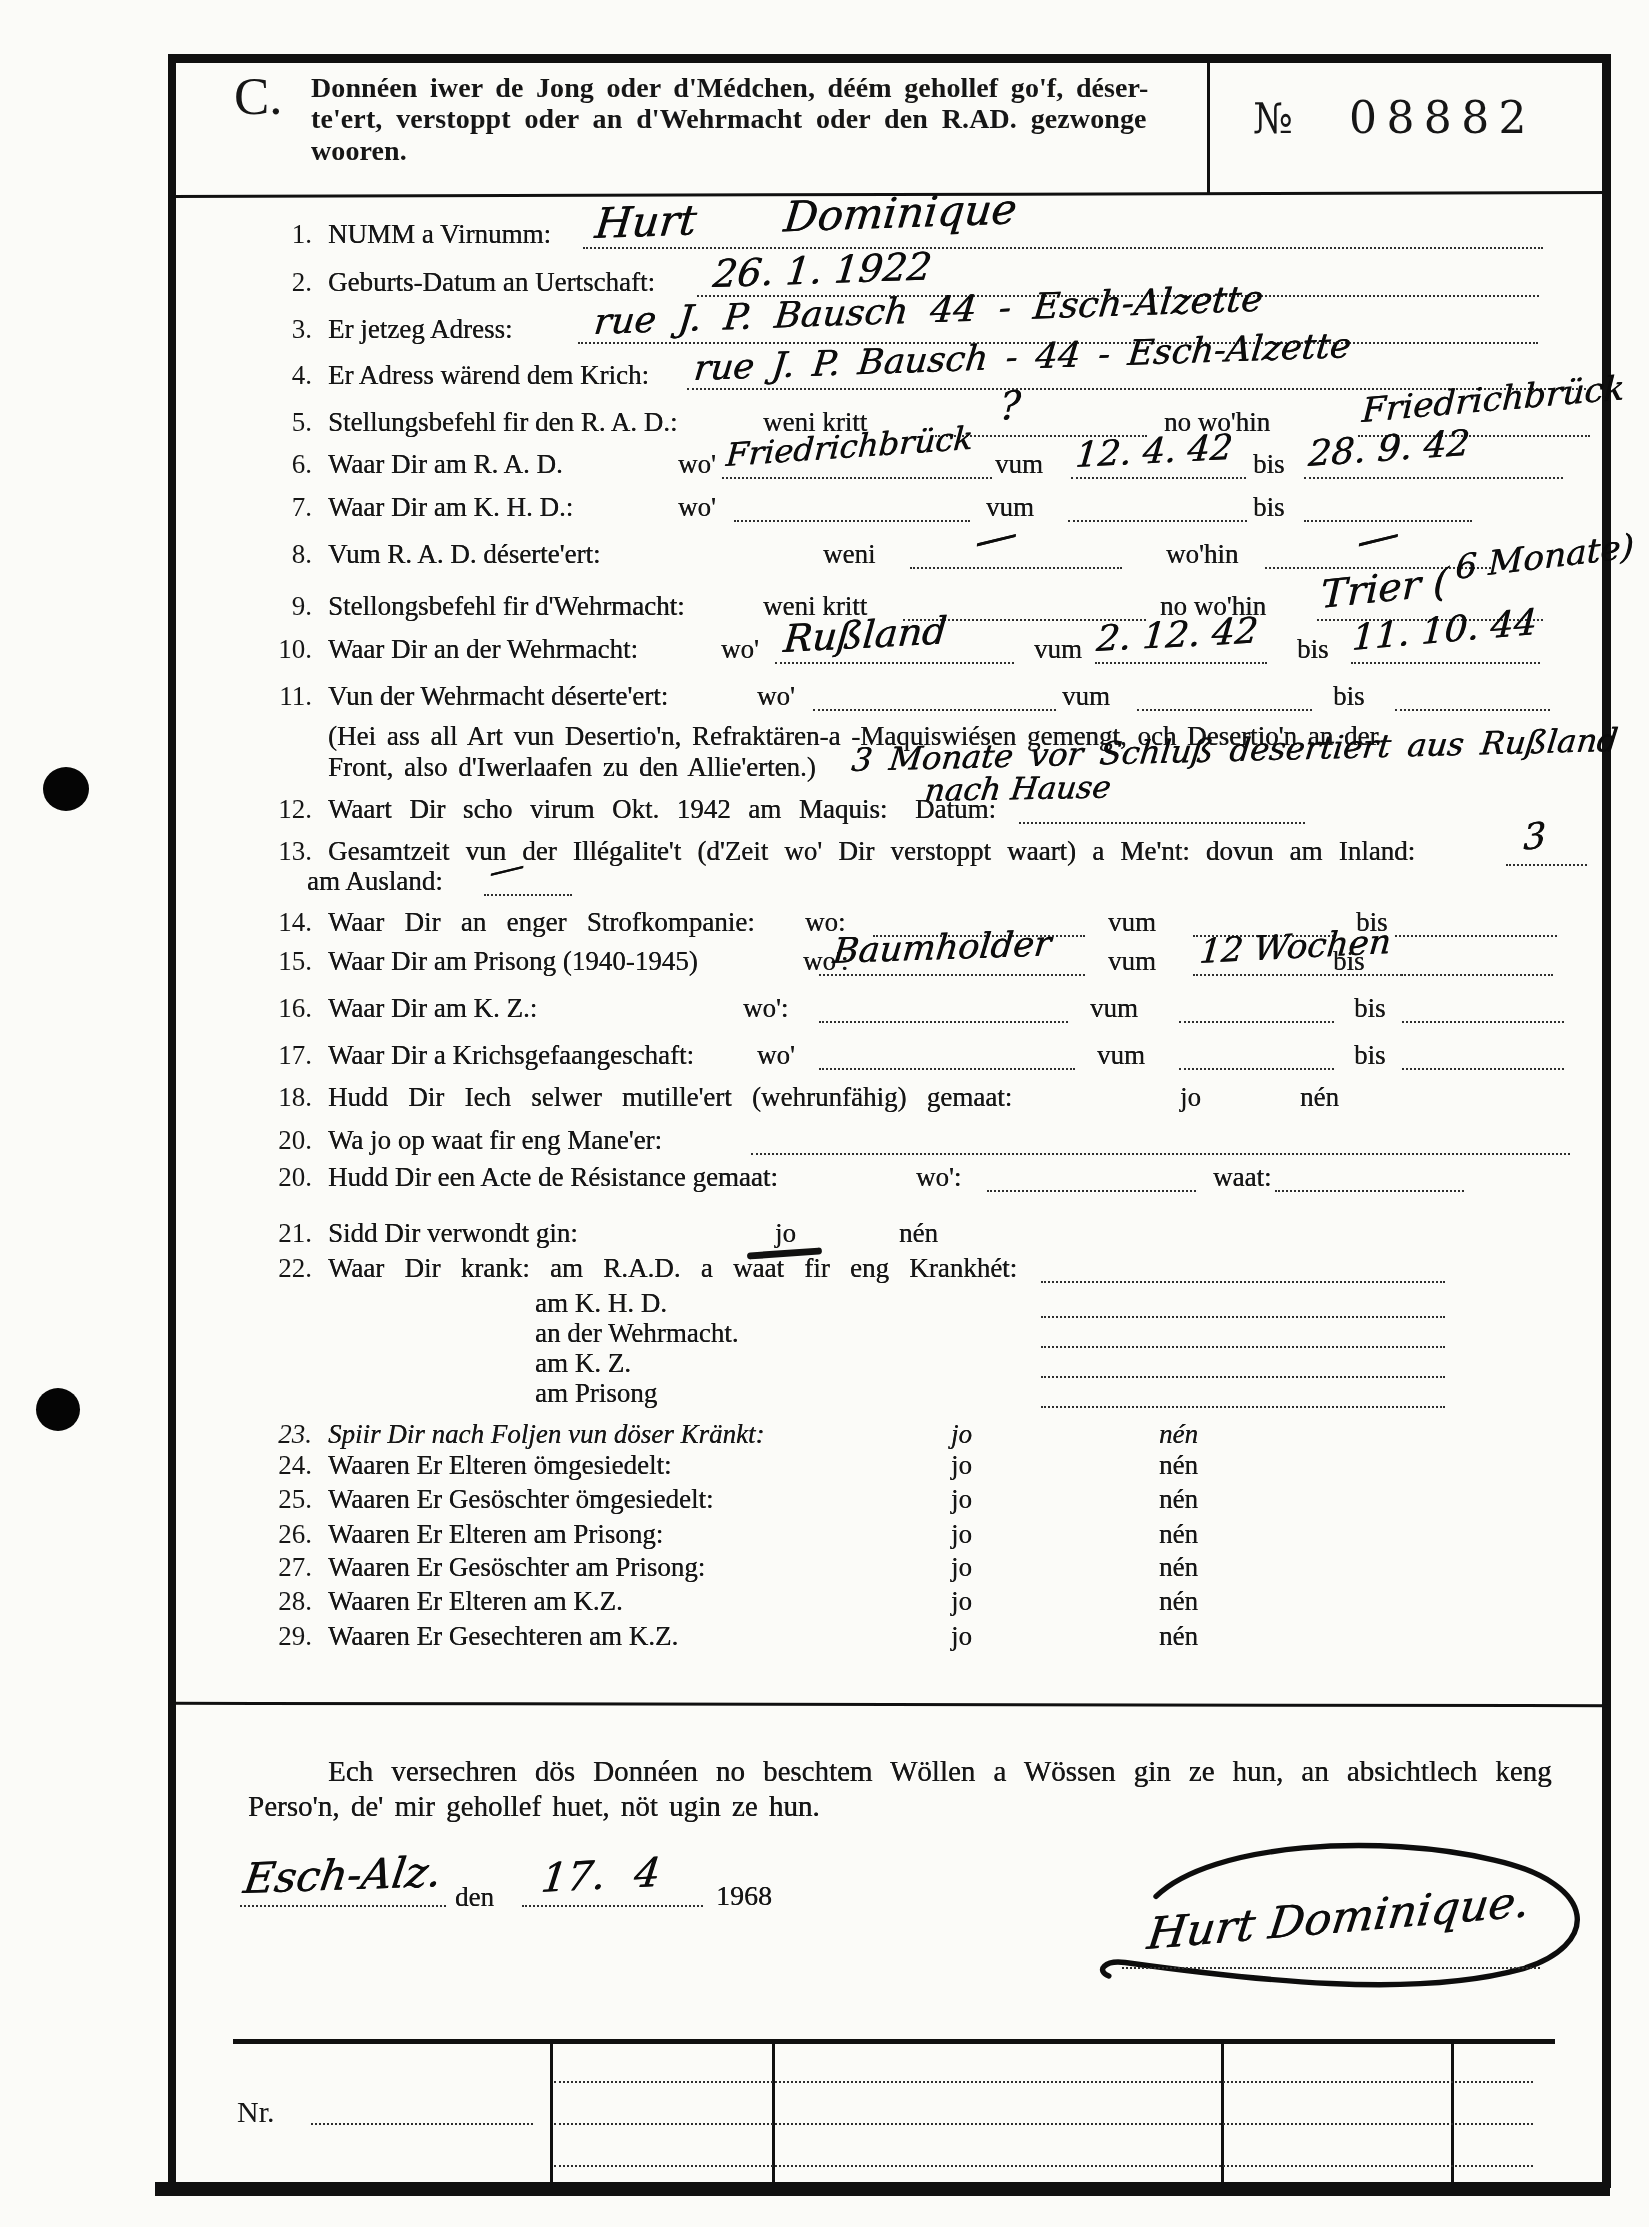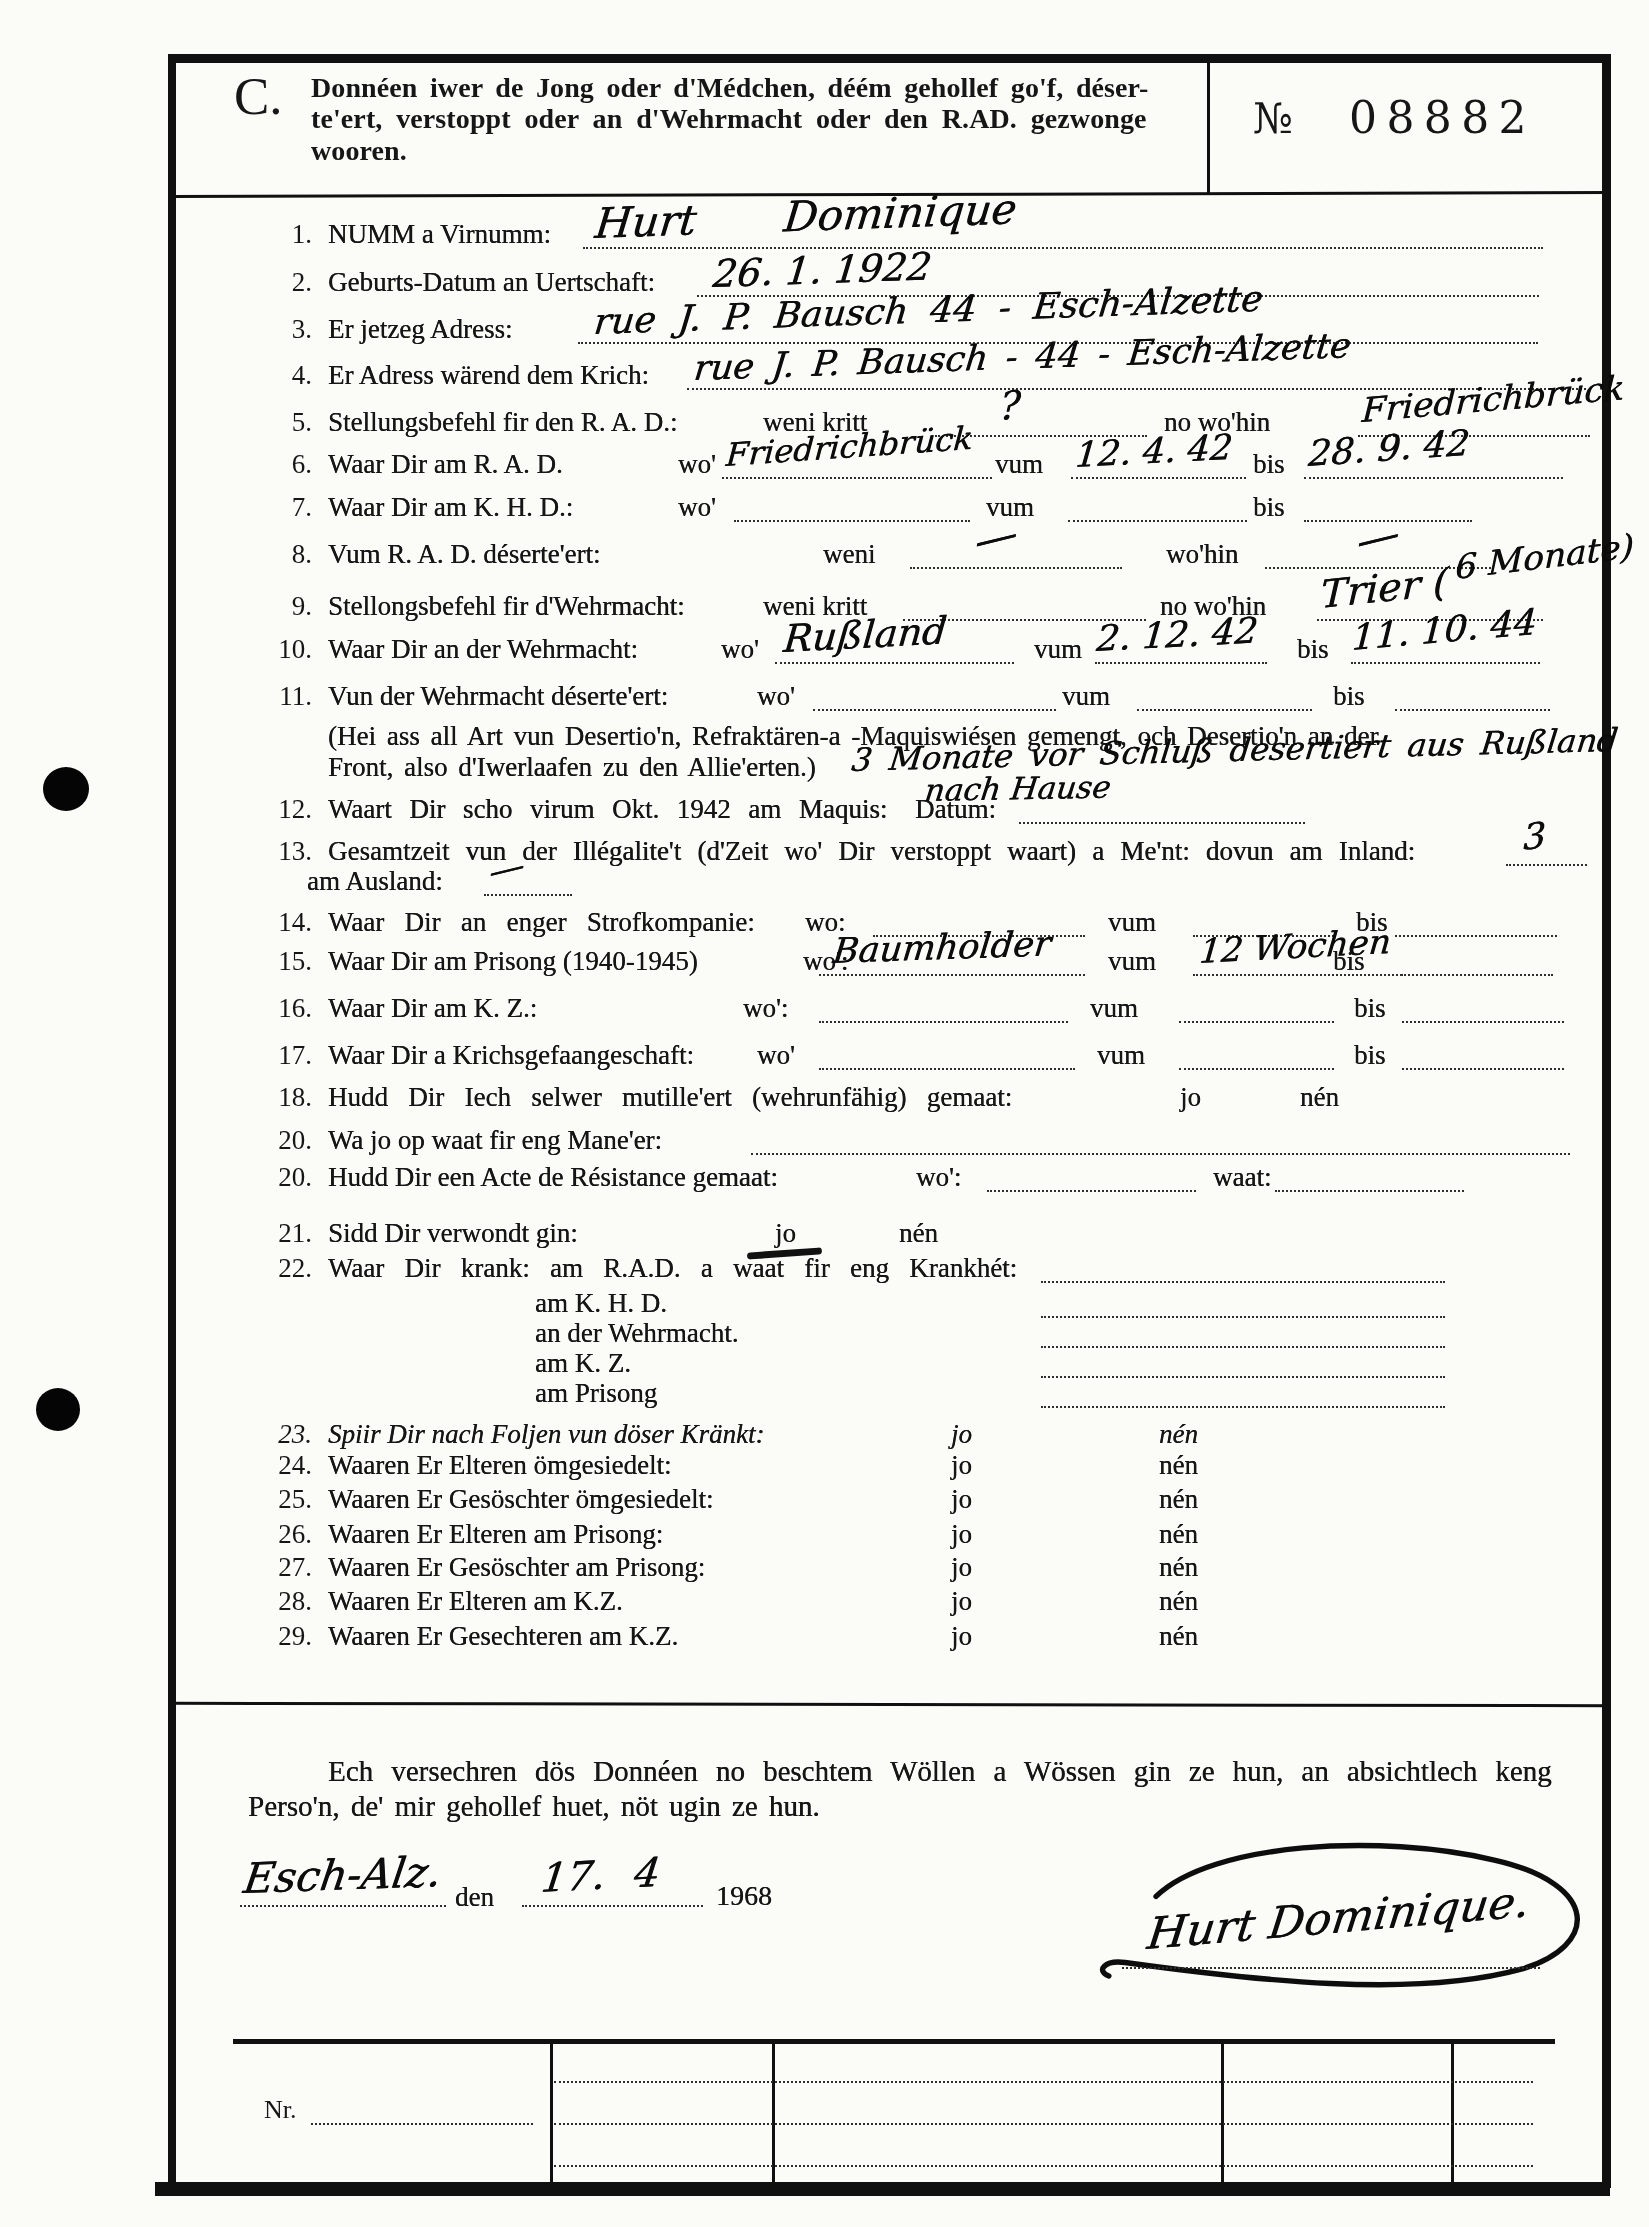--- a/index.html
+++ b/index.html
@@ -17,21 +17,21 @@
   .row{position:absolute;left:0;width:1649px;height:40px;}
   .num{position:absolute;bottom:8px;left:237px;width:75px;text-align:right;font-size:27px;line-height:1;}
   .lbl,.plbl{position:absolute;bottom:8px;font-size:27px;line-height:1;white-space:nowrap;text-shadow:0.3px 0 0 #161616;}
   .dots{position:absolute;bottom:6.7px;height:0;border-bottom:2.7px dotted #2e2e2e;}
   .hw{position:absolute;white-space:nowrap;font-family:"DejaVu Serif",serif;font-style:italic;
       color:#0c0c0c;line-height:1;transform-origin:left bottom;text-shadow:0.5px 0 0 #0c0c0c;}
   .stroke-mark{position:absolute;bottom:-2.7px;height:7.4px;background:#111;border-radius:4px;transform:rotate(-4deg);}
   .ptext{position:absolute;font-size:27px;line-height:1.1;white-space:nowrap;text-shadow:0.3px 0 0 #161616;}
   .decl{position:absolute;font-size:29px;line-height:1.1;white-space:nowrap;text-shadow:0.3px 0 0 #161616;}
   .sig-svg{position:absolute;}
-  .footer-nr{position:absolute;font-size:26px;line-height:1;margin-left:27px;}
+  .footer-nr{position:absolute;font-size:30px;line-height:1;}
 </style>
 </head>
 <body>
 
 <div class="page">
 
   <div class="bar" style="left:172px;top:54px;width:1439px;height:9.4px;"></div>
   <div class="bar" style="left:168px;top:54px;width:8px;height:2136px;"></div>
   <div class="bar" style="left:1602px;top:54px;width:8.8px;height:2134px;"></div>
   <div class="bar" style="left:155px;top:2182px;width:1455px;height:13.5px;"></div>

